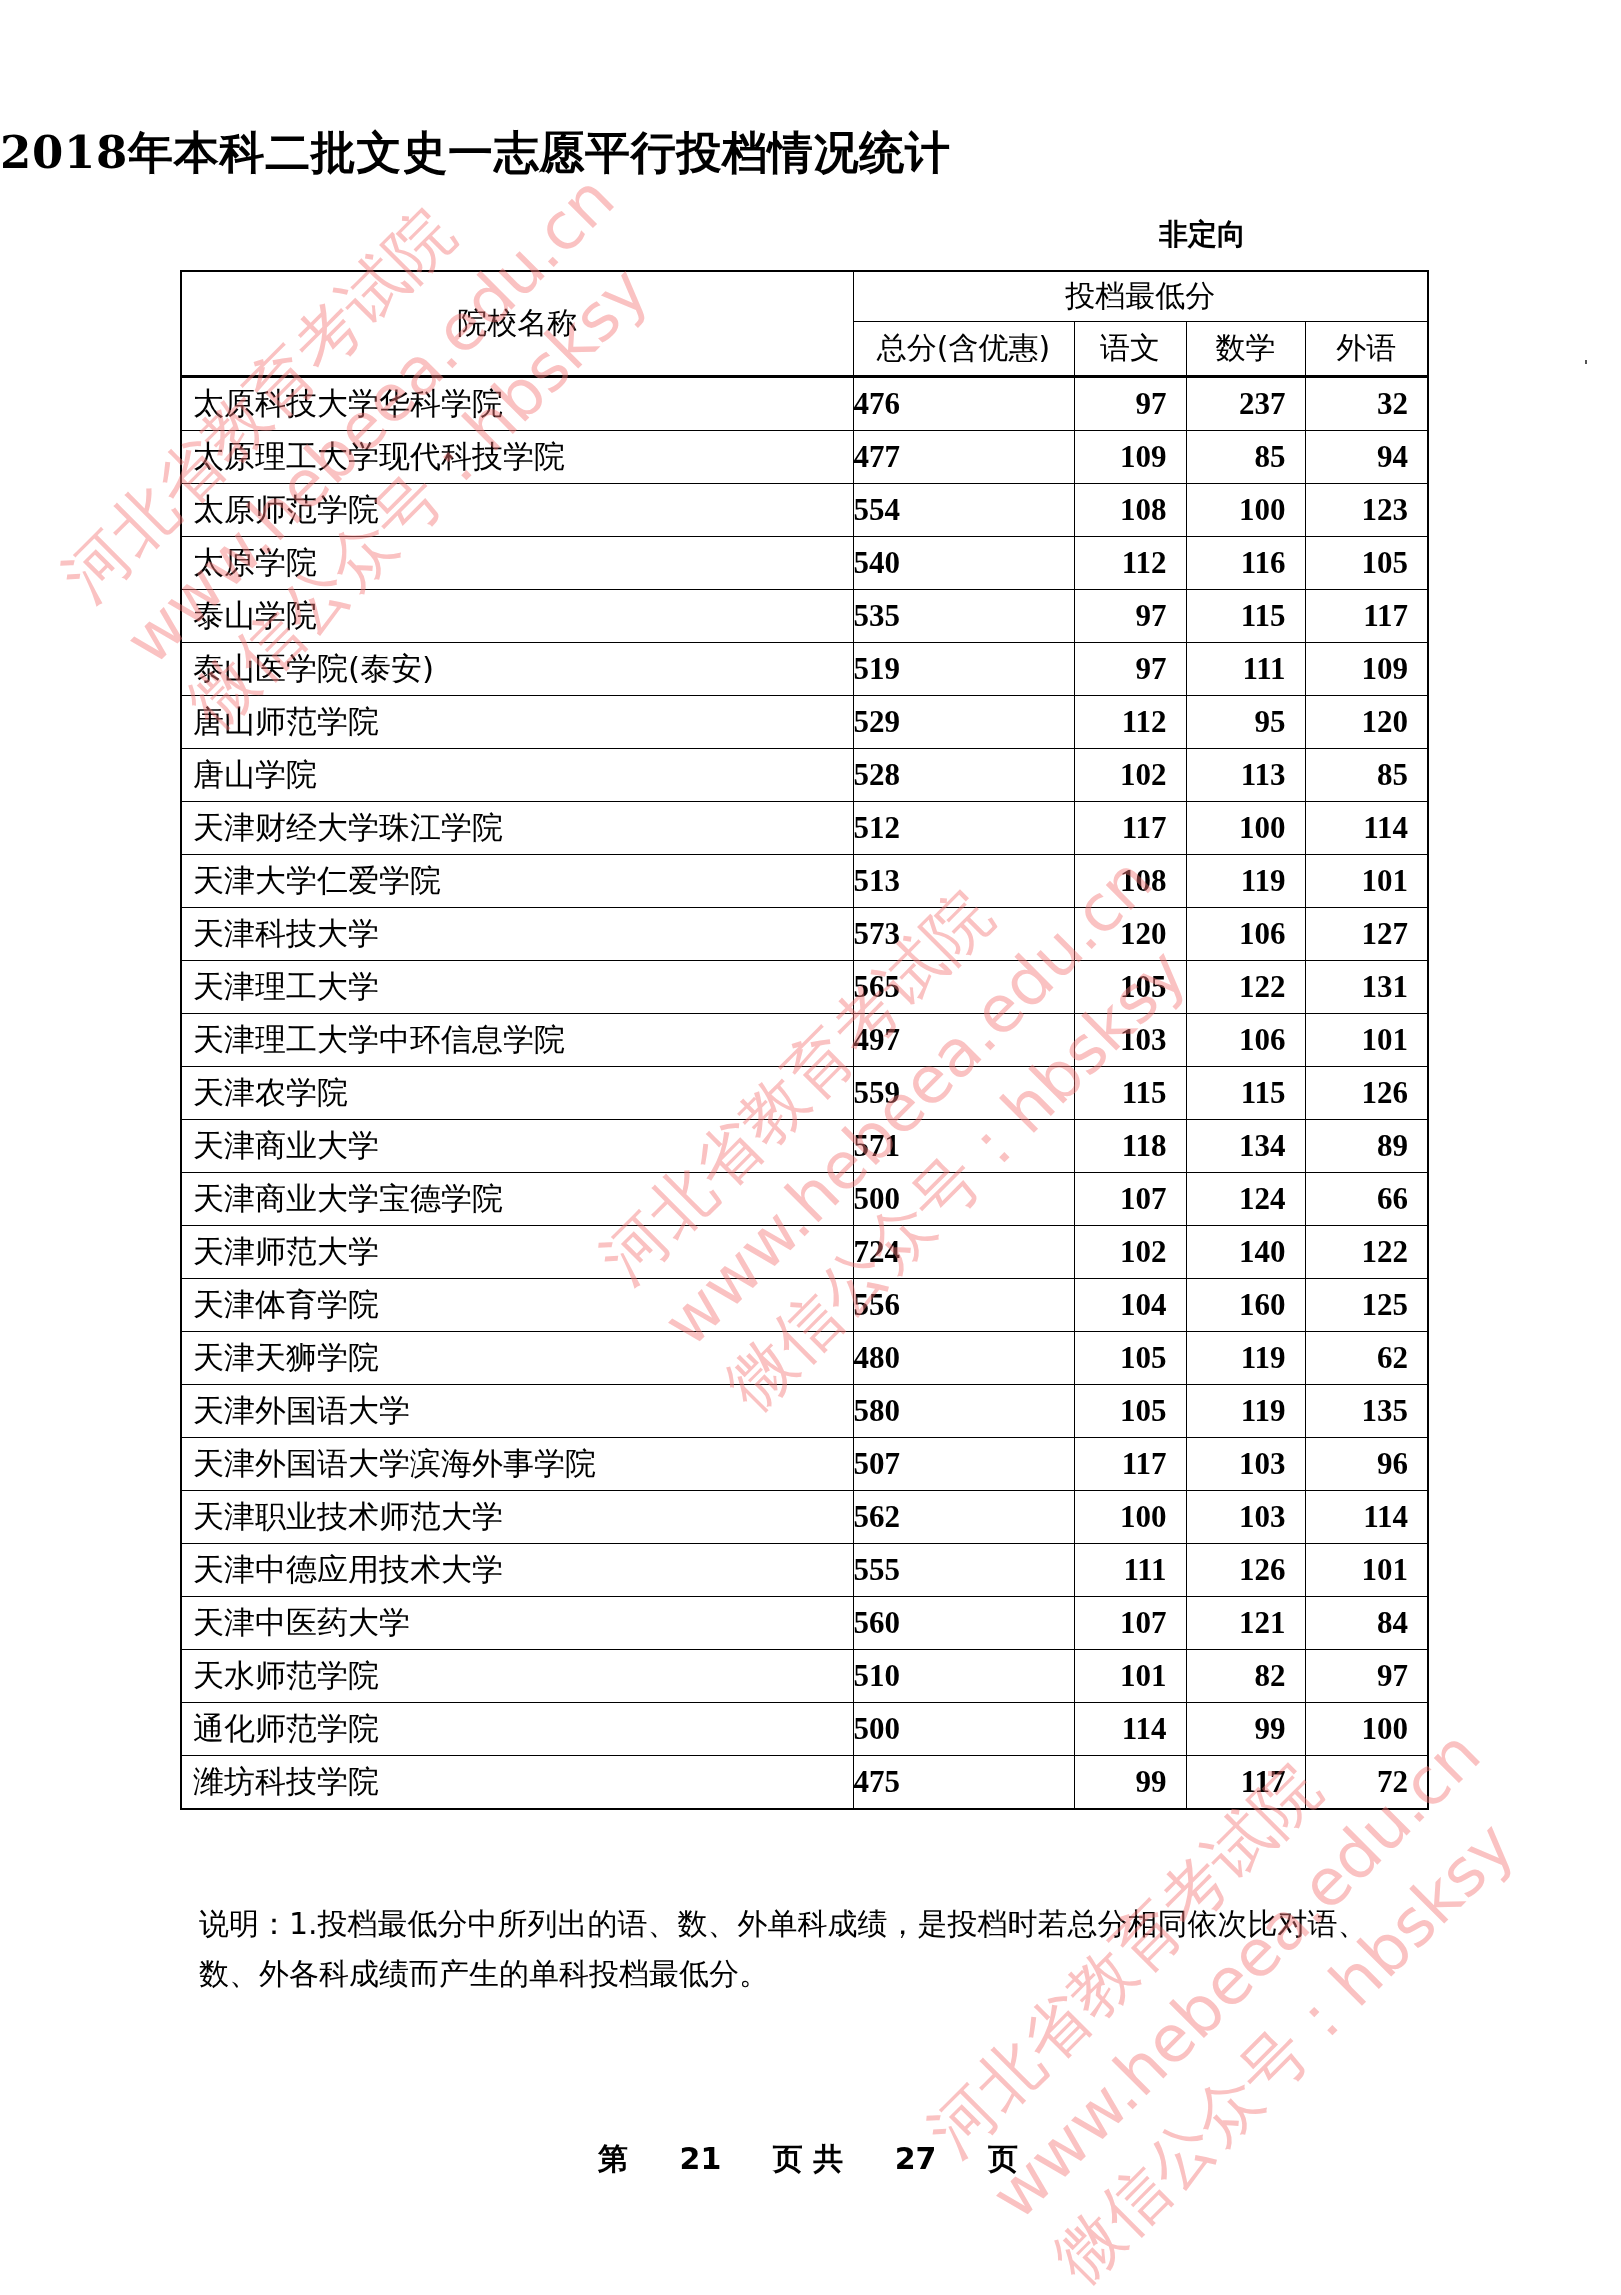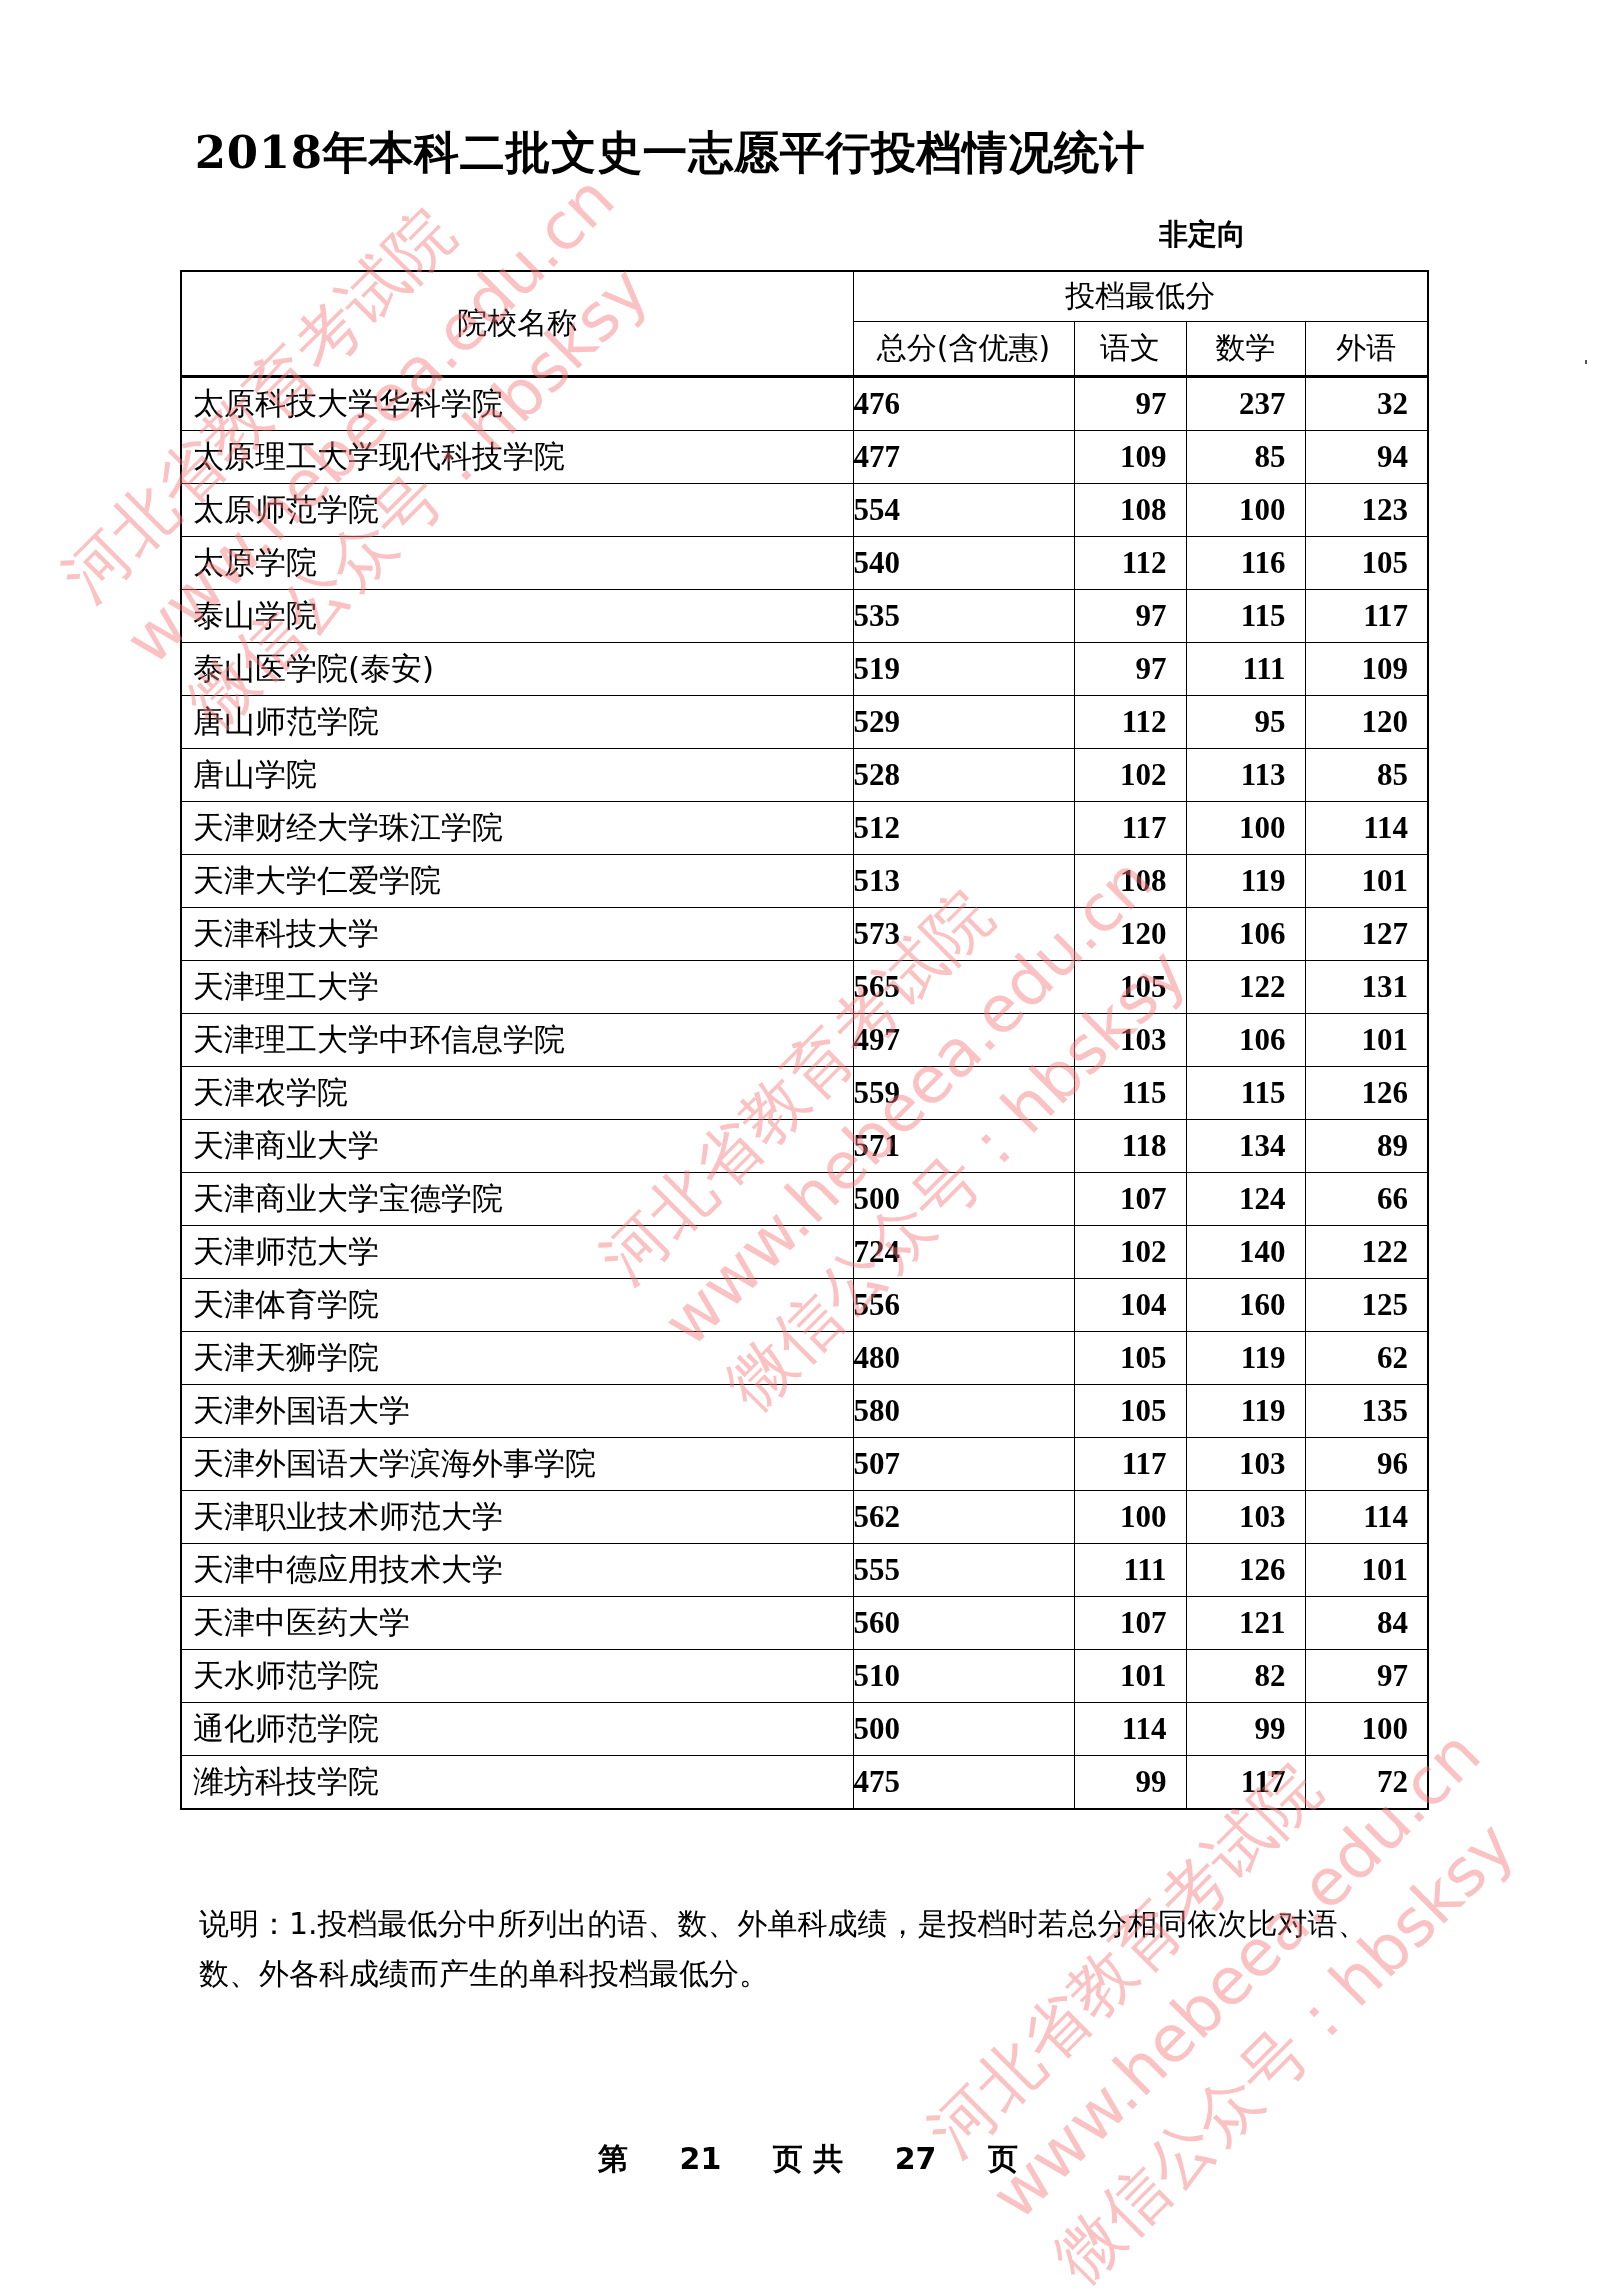--- a/index.html
+++ b/index.html
@@ -1,18 +1,18 @@
 <!DOCTYPE html>
 <html style="font-size:11px"><head>
 <meta charset="utf-8">
 <style>
   html, body { margin:0; padding:0; background:#ffffff; }
   body { width:1622px; height:2295px; position:relative; overflow:hidden;
          font-family:"DejaVu Serif","Liberation Serif",serif; color:#000; }
-  .title { position:absolute; left:0; width:1340px; top:123px; text-align:center;
+  .title { position:absolute; left:0; width:1340px; top:123px; 
            font-size:45px; font-weight:bold; letter-spacing:0.7px; }
   .subtitle { position:absolute; left:1159px; top:215px; font-size:29px; font-weight:bold;
               font-family:"DejaVu Sans","Liberation Sans",sans-serif; }
   table.grid { position:absolute; left:180px; top:270px; border-collapse:collapse;
                table-layout:fixed; width:1246px; }
   table.grid col.c0 { width:672px; } table.grid col.c1 { width:221px; }
   table.grid col.c2 { width:112px; } table.grid col.c3 { width:119px; }
   table.grid col.c4 { width:123px; }
   table.grid th, table.grid td { border:1.4px solid #000; padding:0; }
   table.grid { border:2.7px solid #000; }

